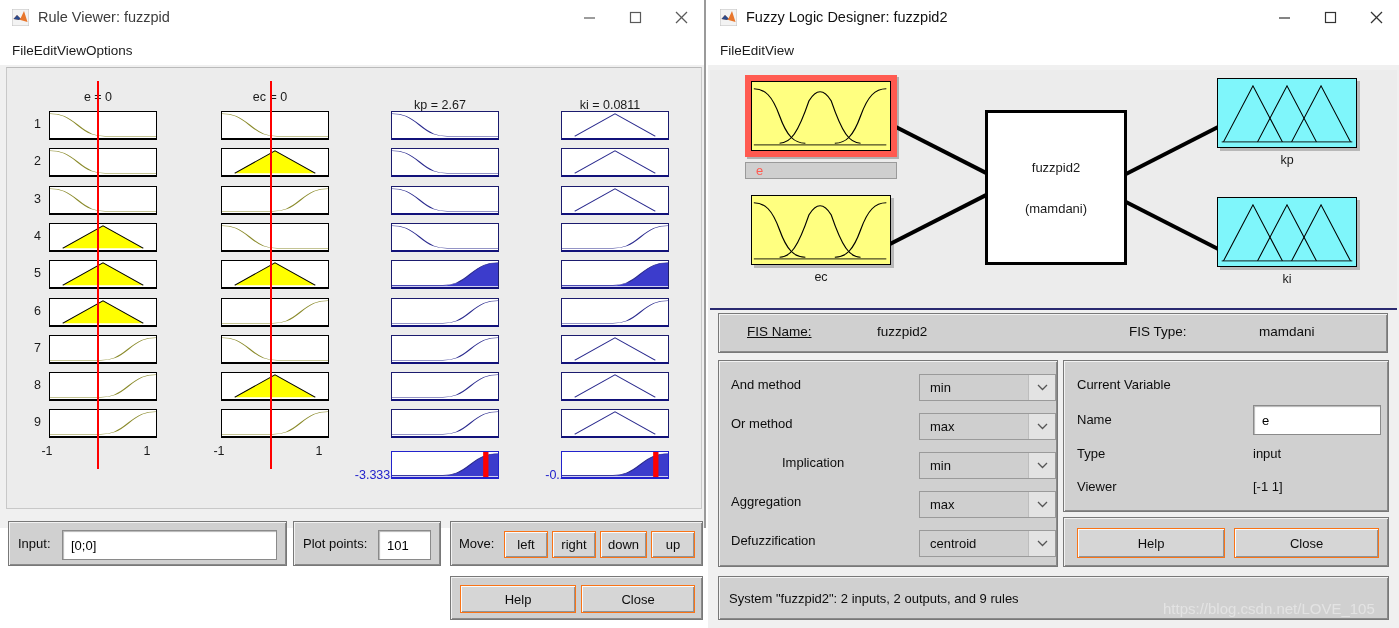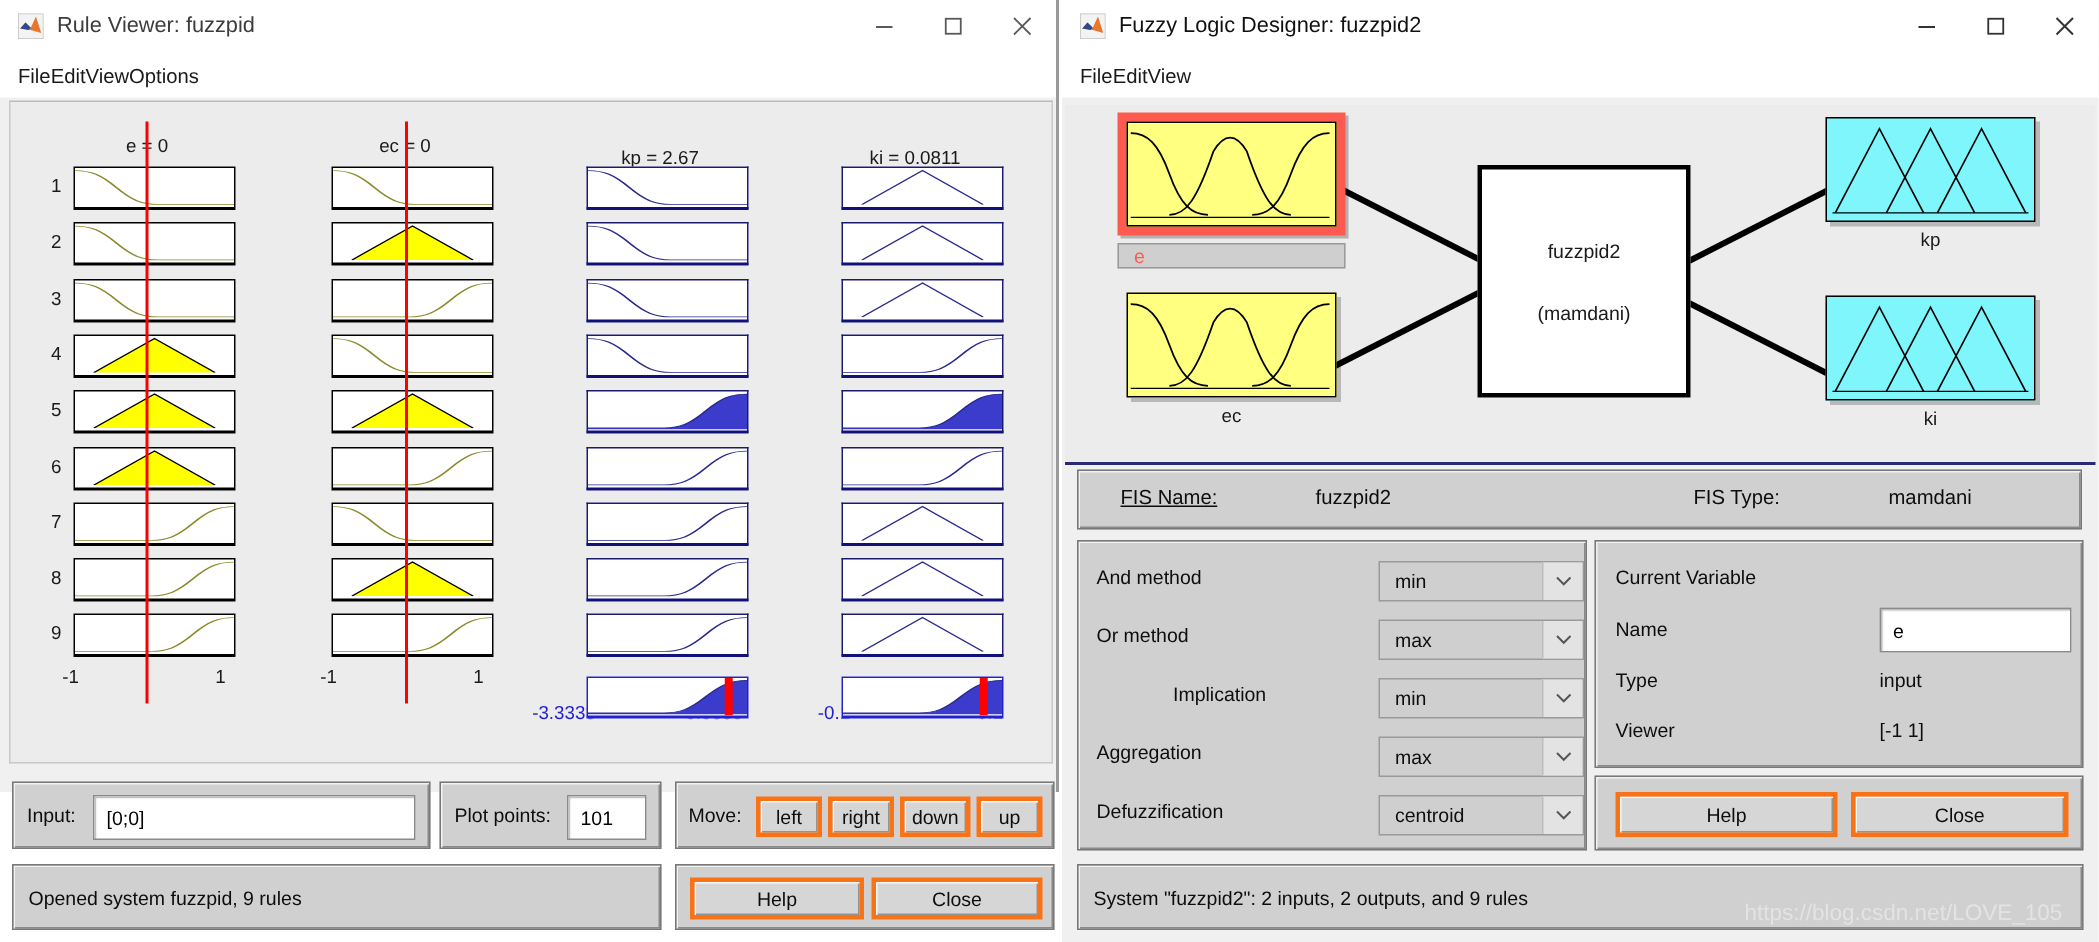--- a/index.html
+++ b/index.html
@@ -33,21 +33,21 @@
   .mfbox.agg{border:1px solid #2222cc;border-bottom:2.5px solid #2222cc;}
   .mfbox svg{display:block;width:100%;height:100%;}
   .vline{position:absolute;width:1.6px;background:#ff0000;}
   .rv-bottom{position:absolute;left:6px;}
   .panel{box-sizing:border-box;background:#d0d0d0;border:1px solid #787878;
          box-shadow:inset 1px 1px 0 #f2f2f2, inset -1px -1px 0 #8a8a8a;}
   .lbl{font-size:13px;color:#0d0d0d;}
   .txtfield{box-sizing:border-box;background:#fff;border:1px solid #8a8a8a;
             box-shadow:inset 1px 1px 1px #b5b5b5;font-size:13px;color:#000;
             display:flex;align-items:center;padding-left:8px;}
-  .btn{box-sizing:border-box;background:#d6d6d6;border:3px solid #f97316;
+  .btn{box-sizing:border-box;background:#d6d6d6;border:1px solid #f97316;
        box-shadow:inset 1px 1px 0 #fbfbfb, inset -1px -1px 0 #939393;
        display:flex;align-items:center;justify-content:center;font-size:13px;color:#0d0d0d;}
 
   
   #fisdesigner{left:708px;top:0;width:691px;height:628px;background:#f0f0f0;}
   #fis-diagram{position:absolute;left:2px;top:70px;width:687px;height:238px;background:#ececec;
                border-bottom:2px solid #2a2a70;}
   .fisblk{position:absolute;box-sizing:border-box;}
   .fisblk .inner{width:100%;height:100%;box-sizing:border-box;}
   .fisblk svg{display:block;width:100%;height:100%;}
@@ -360,21 +360,20 @@
     </div>
 
     <div class="panel rv-bottom" style="left:450px;top:521px;width:253px;height:45px;">
       <span class="lbl" style="position:absolute;left:8px;top:14px;">Move:</span>
       <div class="btn" style="position:absolute;left:53px;top:9px;width:44px;height:27px;">left</div>
       <div class="btn" style="position:absolute;left:101px;top:9px;width:44px;height:27px;">right</div>
       <div class="btn" style="position:absolute;left:149px;top:9px;width:47px;height:27px;">down</div>
       <div class="btn" style="position:absolute;left:200px;top:9px;width:44px;height:27px;">up</div>
     </div>
 
-    <div class="panel rv-bottom statusbar" style="left:8px;top:576px;width:433px;height:44px;">Opened system fuzzpid, 9 rules</div>
 
     <div class="panel rv-bottom" style="left:450px;top:576px;width:253px;height:44px;">
       <div class="btn" style="position:absolute;left:9px;top:8px;width:116px;height:28px;">Help</div>
       <div class="btn" style="position:absolute;left:130px;top:8px;width:114px;height:28px;">Close</div>
     </div>
   </div>
 
   <div class="win" id="fisdesigner">
 
     <div class="titlebar">

